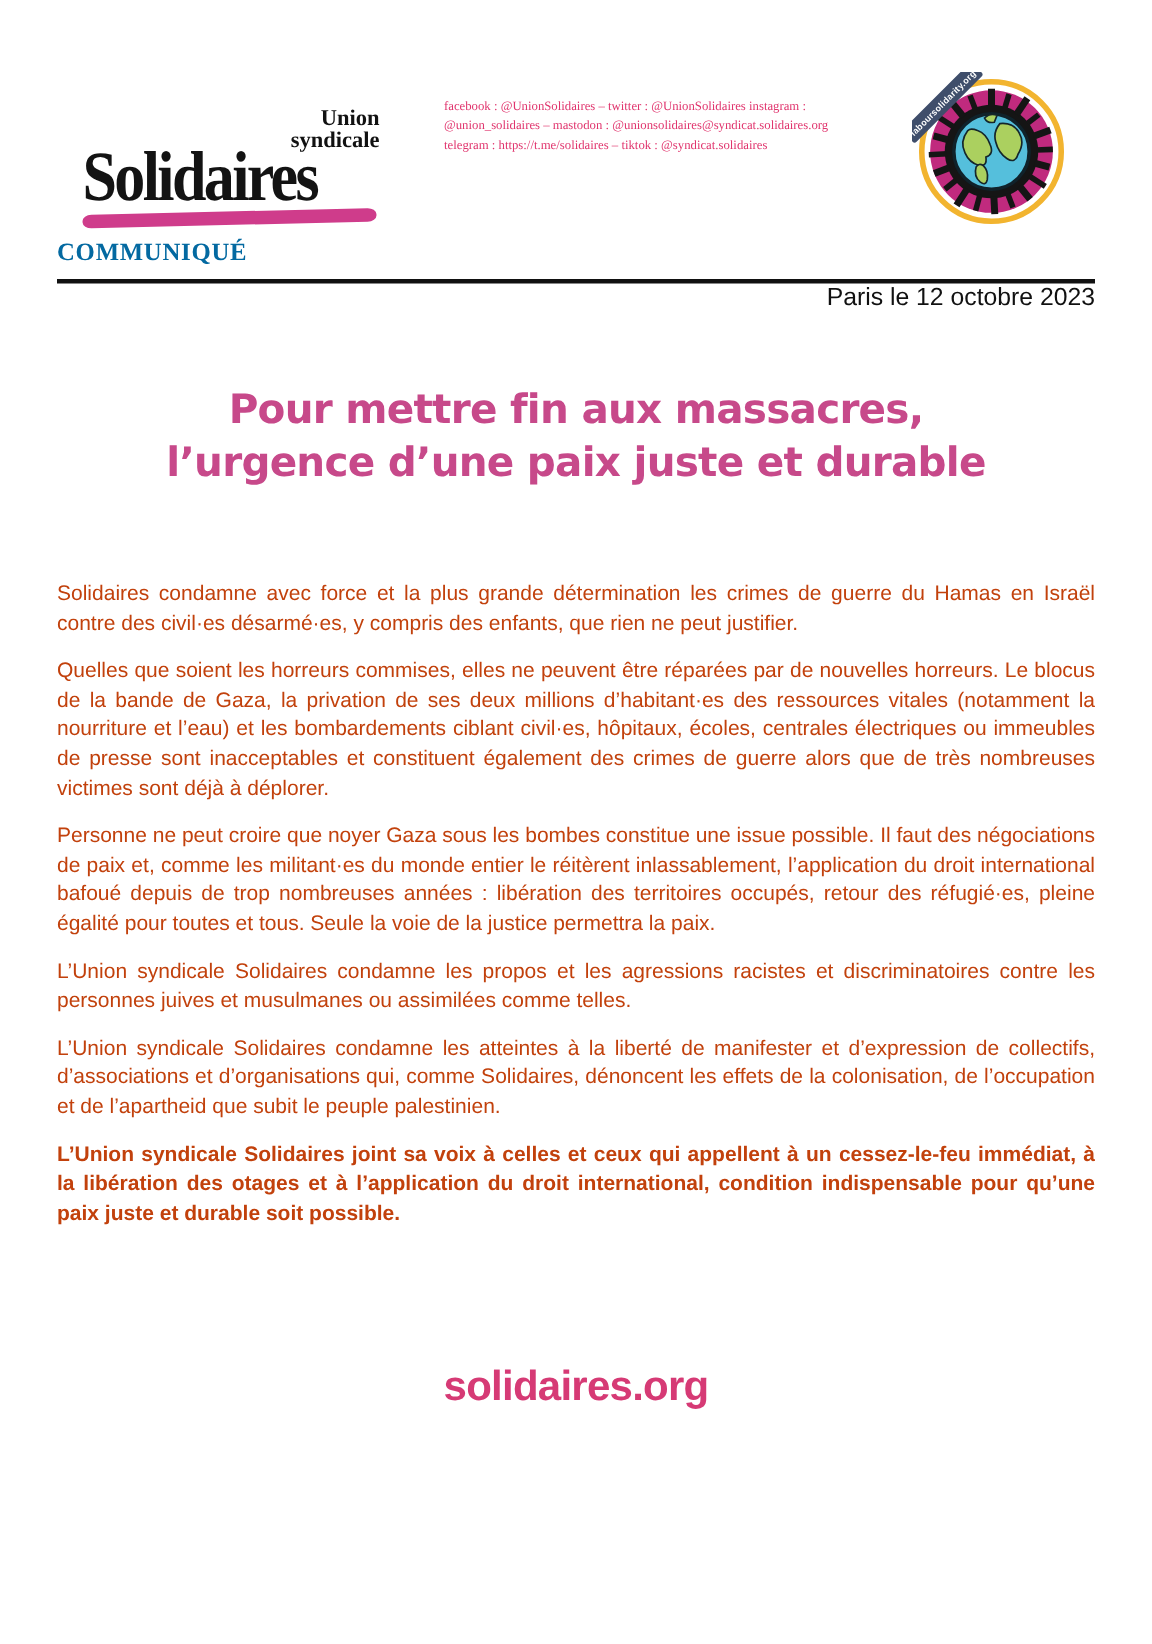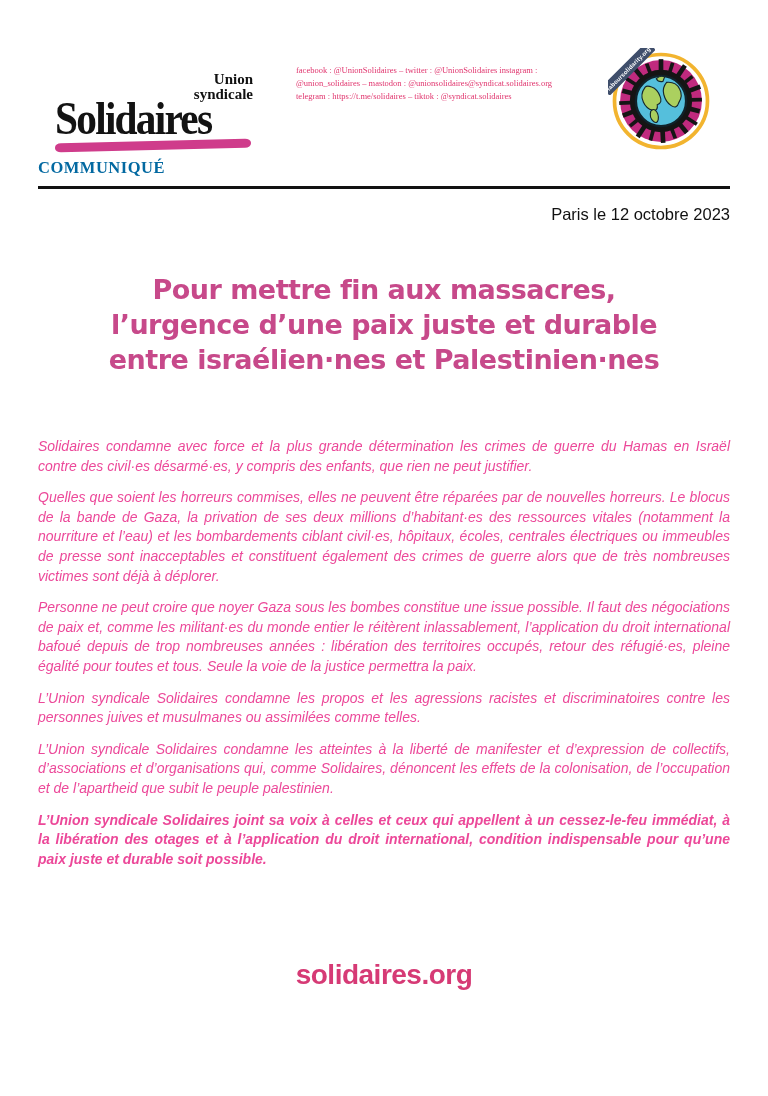--- a/index.html
+++ b/index.html
@@ -66,42 +66,40 @@
     margin-top:4px;
   }
   .rule {
     height:3px; background:#111;
     margin-top:8px;
   }
   .dateline {
     text-align:right;
     font-size:16.5px; line-height:19px;
     color:#111;
-    margin-top:16px;
   }
 
   
   .doc-title {
     margin-top:48px;
     text-align:center;
     font-family:"DejaVu Sans", sans-serif;
     font-weight:bold;
     font-size:27px; line-height:35px;
     letter-spacing:-0.5px;
     color:#c7498a;
   }
 
   
   .body-text { margin-top:60px; }
   .body-text p {
     font-size:14px; line-height:19.6px;
     text-align:justify;
     margin-bottom:12px;
-    color:#ec4899;
-    font-style:italic;
+    color:#c2410c;
   }
   .body-text p.bold { font-weight:bold; }
 
   
   .site {
     margin-top:90px;
     text-align:center;
     font-weight:bold;
     font-size:28px; line-height:32px;
     letter-spacing:-0.5px;
@@ -175,21 +173,20 @@
     </svg>
   </div>
 
   <div class="kicker">COMMUNIQUÉ</div>
   <div class="rule"></div>
   <div class="dateline">Paris le 12 octobre 2023</div>
 
   <div class="doc-title">
     <div>Pour mettre fin aux massacres,</div>
     <div>l’urgence d’une paix juste et durable</div>
-    <div>entre israélien·nes et Palestinien·nes</div>
   </div>
 
   <div class="body-text">
     <p>Solidaires condamne avec force et la plus grande détermination les crimes de guerre du Hamas en Israël contre des civil·es désarmé·es, y compris des enfants, que rien ne peut justifier.</p>
     <p>Quelles que soient les horreurs commises, elles ne peuvent être réparées par de nouvelles horreurs. Le blocus de la bande de Gaza, la privation de ses deux millions d’habitant·es des ressources vitales (notamment la nourriture et l’eau) et les bombardements ciblant civil·es, hôpitaux, écoles, centrales électriques ou immeubles de presse sont inacceptables et constituent également des crimes de guerre alors que de très nombreuses victimes sont déjà à déplorer.</p>
     <p>Personne ne peut croire que noyer Gaza sous les bombes constitue une issue possible. Il faut des négociations de paix et, comme les militant·es du monde entier le réitèrent inlassablement, l’application du droit international bafoué depuis de trop nombreuses années : libération des territoires occupés, retour des réfugié·es, pleine égalité pour toutes et tous. Seule la voie de la justice permettra la paix.</p>
     <p>L’Union syndicale Solidaires condamne les propos et les agressions racistes et discriminatoires contre les personnes juives et musulmanes ou assimilées comme telles.</p>
     <p>L’Union syndicale Solidaires condamne les atteintes à la liberté de manifester et d’expression de collectifs, d’associations et d’organisations qui, comme Solidaires, dénoncent les effets de la colonisation, de l’occupation et de l’apartheid que subit le peuple palestinien.</p>
     <p class="bold">L’Union syndicale Solidaires joint sa voix à celles et ceux qui appellent à un cessez-le-feu immédiat, à la libération des otages et à l’application du droit international, condition indispensable pour qu’une paix juste et durable soit possible.</p>
   </div>

